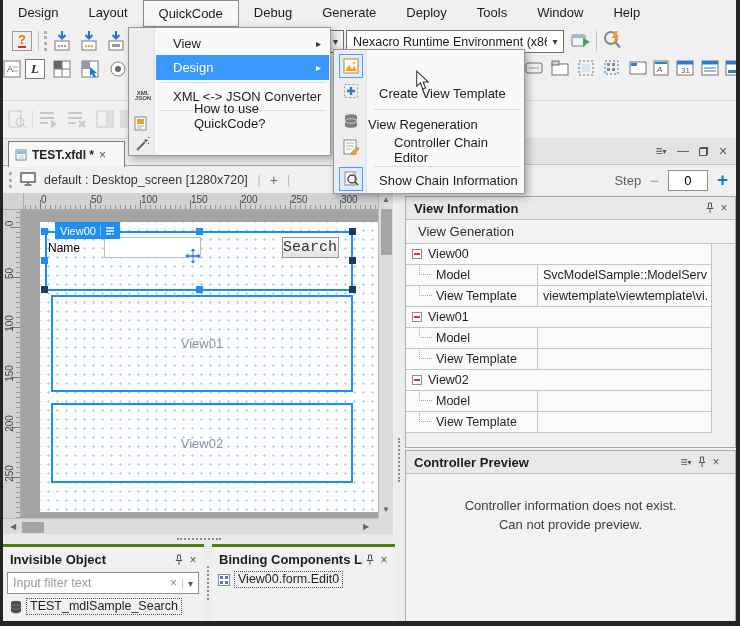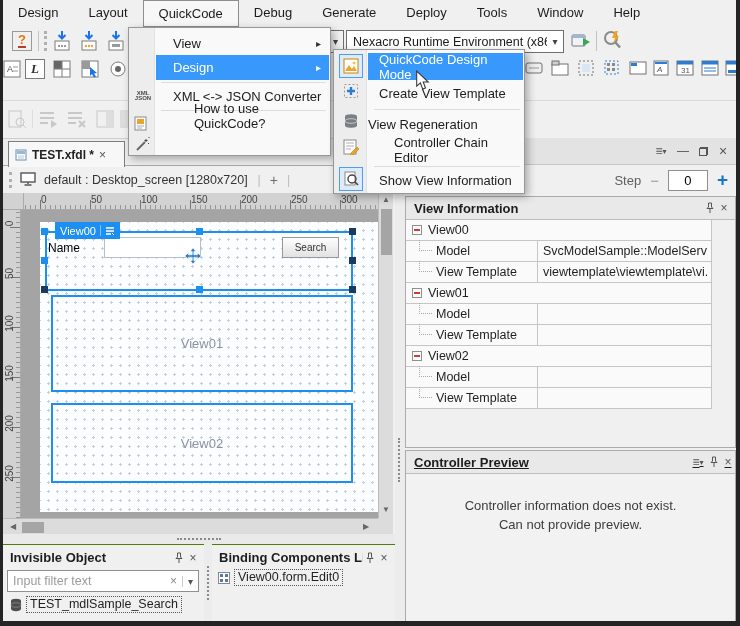--- a/index.html
+++ b/index.html
@@ -43,21 +43,21 @@
   .vruler span { position:absolute; left:-9px; width:30px; text-align:center; transform:rotate(-90deg); font-size:10px; color:#444; }
 
   .viewport { position:absolute; left:21px; top:210px; width:357px; height:308px; background:#a4a4a4; overflow:hidden; }
   .form { position:absolute; left:19px; top:12px; width:338px; height:290px; background:#fcfdff;
     background-image:radial-gradient(circle,#c6d0dc 1px,rgba(0,0,0,0) 1.2px); background-size:9px 9px; background-position:4px 4px; }
   .vbox { position:absolute; border:2px solid #1e8ff2; }
   .vlabel { position:absolute; background:#1e8ff2; color:#fff; font-size:11px; height:17px; display:flex; align-items:center; gap:4px; padding:0 5px; z-index:3; }
   .handle { position:absolute; width:7px; height:7px; z-index:4; }
   .h-b { background:#1e8ff2; } .h-n { background:#1c3a5f; }
   .ghost-label { color:#8794a3; font-size:13px; }
-  .searchbtn { position:absolute; background:linear-gradient(#fefefe,#e2e2e2); border:1px solid #979797; font-size:10px; color:#333; display:flex; align-items:center; justify-content:center; }
+  .searchbtn { position:absolute; background:linear-gradient(#fefefe,#e2e2e2); border:1px solid #979797; font-size:15px; color:#333; display:flex; align-items:center; justify-content:flex-start;font-family:Liberation Mono, monospace; }
 
   .sb { position:absolute; background:#dcdcdc; }
   .sb .arr { position:absolute; color:#666; font-size:8px; line-height:8px; }
   .thumb { position:absolute; background:#a5a5a5; }
 
   .splitH { position:absolute; background:#eaeaea; }
   .splitH .dots { position:absolute; left:50%; top:4px; width:44px; margin-left:-22px; border-top:2px dotted #8a8a8a; }
   .splitV { position:absolute; background:#ececec; }
   .splitV .dots { position:absolute; top:300px; left:50%; height:44px; margin-left:-2px; border-left:2px dotted #8a8a8a; }
 
@@ -80,24 +80,24 @@
   .trow { position:relative; width:306px; height:21px; border-bottom:1px solid #c6c6c6; border-right:1px solid #c6c6c6; background:#fafafa; font-size:12.5px; color:#1f1f1f; }
   .trow .name { position:absolute; left:22px; top:3px; }
   .exp { position:absolute; left:6px; top:5px; width:10px; height:10px; background:#fff; border:1px solid #8f8f8f; }
   .exp::after { content:""; position:absolute; left:1px; top:3px; width:6px; height:2px; background:#d9382e; }
   .conn { position:absolute; left:13px; top:-1px; width:13px; height:11px; border-left:1px dotted #a9a9a9; border-bottom:1px dotted #a9a9a9; }
   .tlab { position:absolute; left:30px; top:3px; }
   .tdiv { position:absolute; left:131px; top:0; bottom:0; width:1px; background:#c6c6c6; }
   .tval { position:absolute; left:137px; top:3px; right:4px; white-space:nowrap; overflow:hidden; }
 
   .cppanel { position:absolute; left:405px; top:450px; width:331px; height:171px; background:#f0f0f0; border:1px solid #ababab; border-bottom:none; }
-  .cppanel .hd { background:#e9e9e9; border-bottom:1px solid #bdbdbd; padding-left:8px; padding-right:0;text-decoration:underline; }
+  .cppanel .hd { background:#e9e9e9; border-bottom:1px solid #bdbdbd; padding-left:8px; padding-right:12px; }
   .cpbody { height:146px; background:#f2f2f2; text-align:center; padding-top:22px; font-size:13px; color:#3c3c3c; line-height:19px; }
 
-  .blpanel { position:absolute; top:544px; background:#f0f0f0; border-top:1px solid #4d7c0f; }
+  .blpanel { position:absolute; top:544px; background:#f0f0f0; border-top:3px solid #4d7c0f; }
   .filter { position:absolute; left:4px; top:25px; width:192px; height:22px; background:#fff; border:1px solid #8f8f8f; display:flex; align-items:center; }
   .filter input { flex:1; border:none; outline:none; font-size:12.5px; padding-left:5px; font-family:"Liberation Sans",sans-serif; color:#333; min-width:0; }
   .filter input::placeholder { color:#9b9b9b; }
   .ditem { position:absolute; display:flex; align-items:center; gap:4px; font-size:12.5px; color:#1f1f1f; }
   .ditem .lbl { border:1px dotted #555; padding:0 3px; line-height:15px; }
 
   
   .menu { position:absolute; background:#f9f9f9; border:1px solid #979797; box-shadow:3px 3px 8px rgba(0,0,0,.3); z-index:50; }
   .menu .gutter { position:absolute; left:0; top:0; bottom:0; background:#ededed; border-right:1px solid #e2e2e2; }
   .menu .row { position:absolute; display:flex; align-items:center; font-size:13px; color:#1c1c1c; }
@@ -507,20 +507,23 @@
 
   <div class="vipanel">
     <div class="pheader hd">
       <span class="t">View Information</span>
       <span class="picon">
           <svg width="10" height="12">
             <path d="M3.5 1h3v4l1.5 1.5h-6L3.5 5zM5 6.5V11" stroke="#555" fill="none"></path>
           </svg>
         </span>
       <span class="picon">×</span>
+    </div>
+    <div class="vg">
+      <span>View Generation</span>
     </div>
 
     <div class="trow">
       <span class="exp"></span>
       <span class="name">View00</span>
     </div>
     <div class="trow">
       <span class="conn"></span>
         <span class="tlab">Model</span>
       <span class="tdiv"></span>
@@ -624,23 +627,20 @@
 
   <div class="menu" style="left:333px;top:49px;width:192px;height:145px">
     <div class="gutter" style="width:33px"></div>
     <div class="gico selbox" style="left:5px;top:4px;width:24px;height:24px">
       <svg width="16" height="16">
           <rect x="1" y="1" width="14" height="14" fill="#fff" stroke="#c78500"></rect>
           <path d="M2 13l4-6 3 4 2-3 3 5z" fill="#f0a32a"></path>
           <circle cx="11" cy="5" r="1.5" fill="#f5c14e"></circle>
         </svg>
     </div>
-    <div class="row hl" style="left:34px;top:3px;right:1px;height:27px;padding-left:11px">
-      <span>QuickCode Design Mode</span>
-    </div>
     <div class="gico" style="left:9px;top:33px">
       <svg width="16" height="16">
           <rect x="1.5" y="1.5" width="13" height="13" fill="none" stroke="#9a9a9a" stroke-dasharray="2 2"></rect>
           <path d="M8 4v8M4 8h8" stroke="#2b7cd3" stroke-width="2.4"></path>
         </svg>
     </div>
     <div class="row" style="left:34px;top:30px;right:1px;height:26px;padding-left:11px">
       <span>Create View Template</span>
     </div>
     <div class="sep" style="left:40px;right:4px;top:59px"></div>
@@ -666,21 +666,21 @@
     </div>
     <div class="sep" style="left:40px;right:4px;top:116px"></div>
     <div class="gico selbox" style="left:5px;top:117px;width:24px;height:24px">
       <svg width="16" height="16">
           <rect x="2" y="1" width="10" height="13" fill="#fff" stroke="#8a8a8a"></rect>
           <circle cx="9" cy="8" r="4" fill="none" stroke="#444" stroke-width="1.4"></circle>
           <path d="M12 11l3 3" stroke="#444" stroke-width="1.6"></path>
         </svg>
     </div>
     <div class="row" style="left:34px;top:118px;right:1px;height:25px;padding-left:11px">
-      <span>Show View Information</span>
+      <span>Show Chain Information</span>
     </div>
   </div>
 
   <svg class="abs" style="left:415px;top:70px;z-index:55" width="15" height="22" viewBox="0 0 12 19">
     <path d="M1 1 V14 L4.2 11.2 L6.2 16.5 L8.6 15.5 L6.6 10.4 L11 10.4 Z" fill="#fff" stroke="#333" stroke-width="0.9"></path>
   </svg>
 
 </div>
 
 </body></html>

